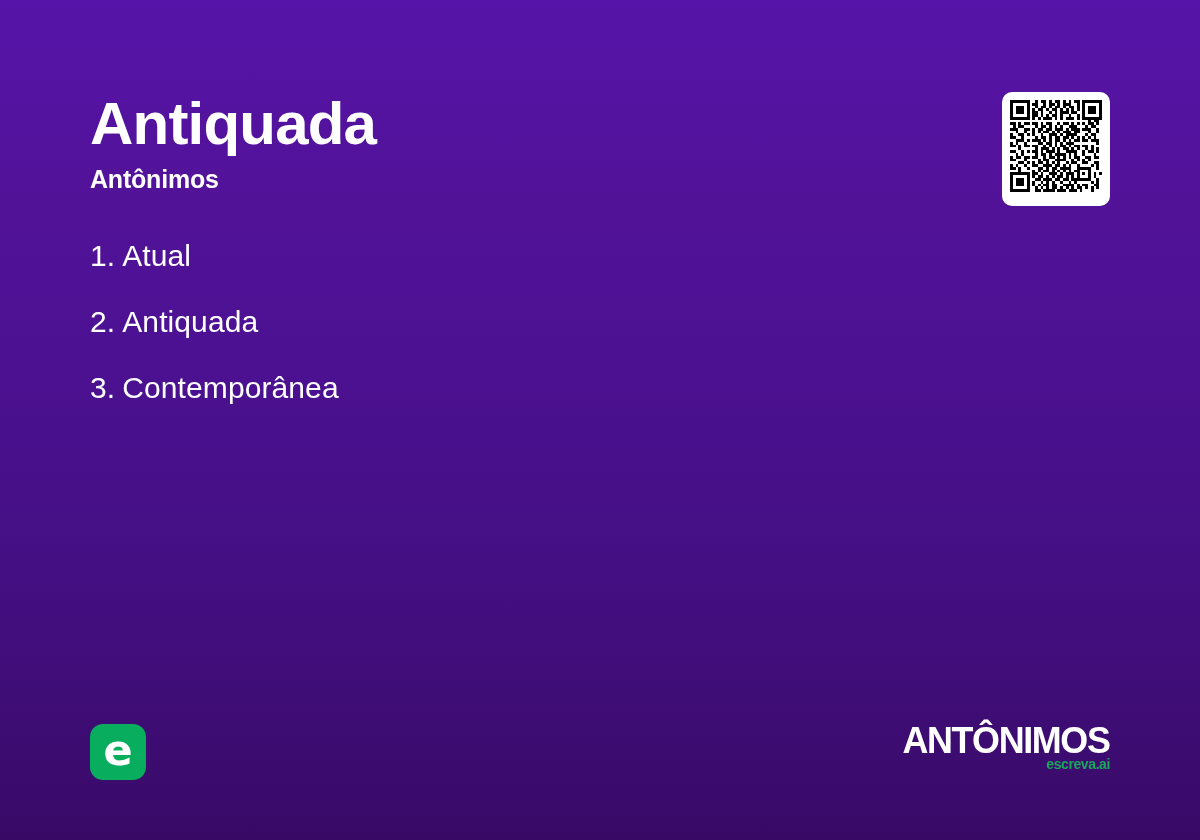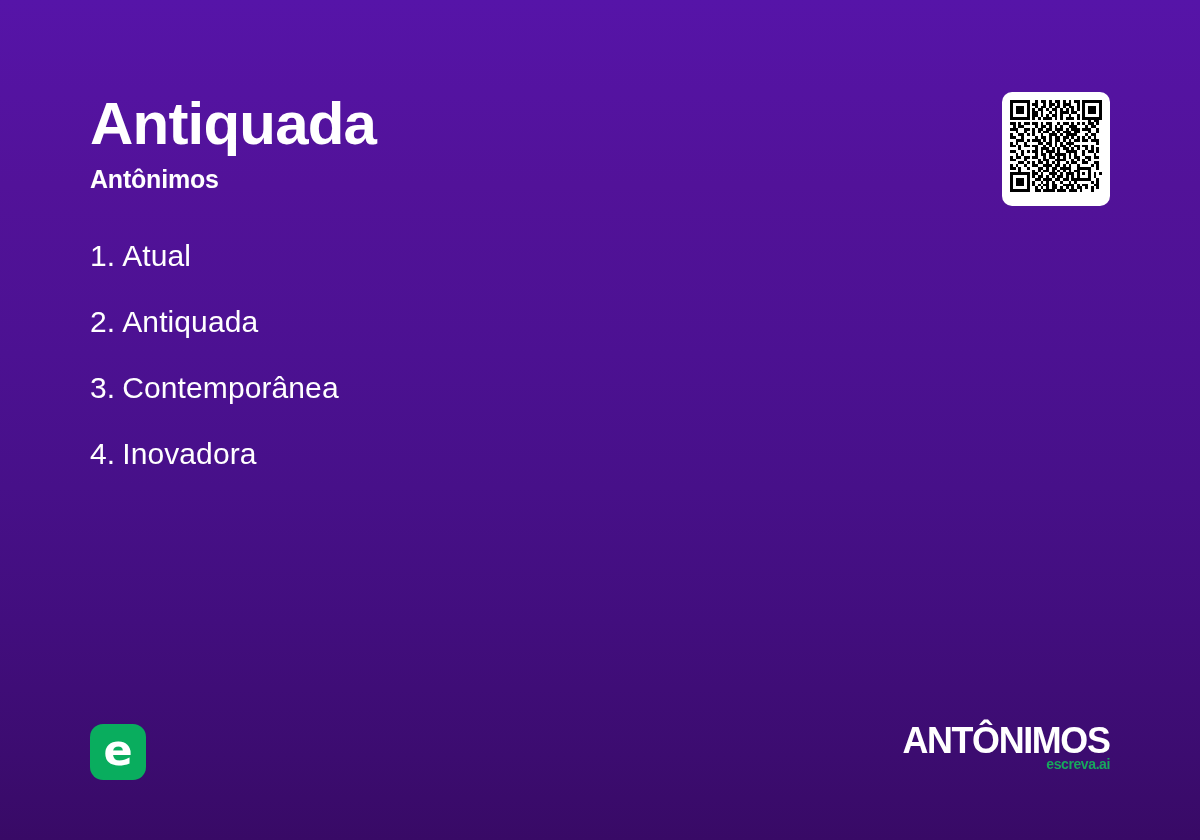--- a/index.html
+++ b/index.html
@@ -490,23 +490,20 @@
   <ul class="antonym-list">
     <li class="antonym-item">
       <span class="idx">1.</span><span>Atual</span>
     </li>
     <li class="antonym-item">
       <span class="idx">2.</span><span>Antiquada</span>
     </li>
     <li class="antonym-item">
       <span class="idx">3.</span><span>Contemporânea</span>
     </li>
-    <li class="antonym-item">
-      <span class="idx">4.</span><span>Inovadora</span>
-    </li>
   </ul>
 
   <div class="brand-badge">
     <span class="letter">e</span>
   </div>
 
   <div class="wordmark">
     <div class="wordmark-main">ANTÔNIMOS</div>
     <div class="wordmark-sub">escreva.ai</div>
   </div>

